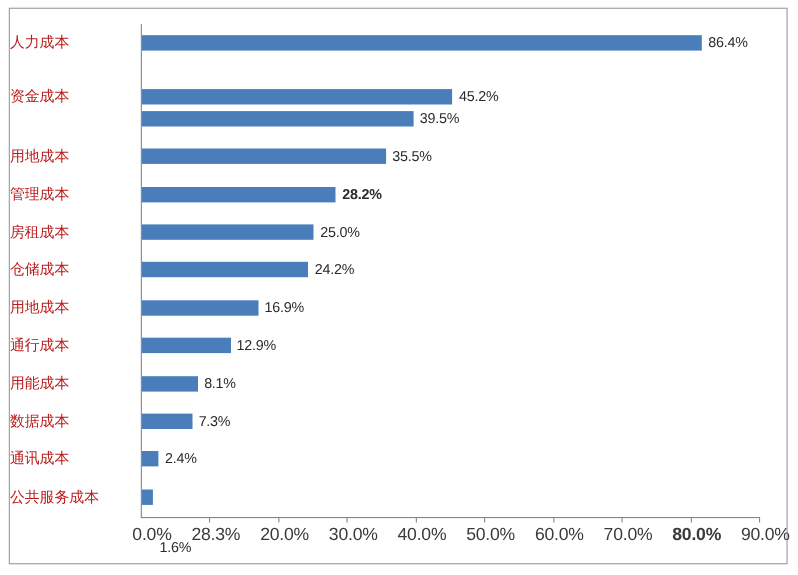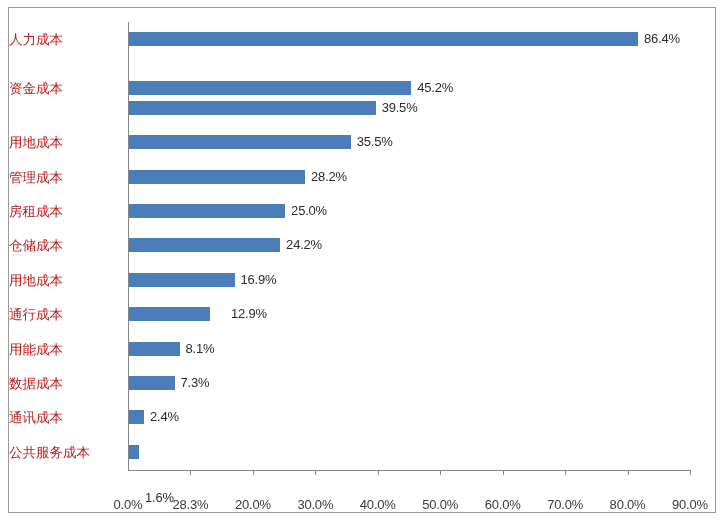--- a/index.html
+++ b/index.html
@@ -46,24 +46,24 @@
   .tick-mark {
     position: absolute;
     top: 463px;
     width: 1px;
     height: 4px;
     background: #868686;
   }
 
   .tick-label {
     position: absolute;
-    top: 489px;
-    font-size: 13px;
+    top: 470px;
+    font-size: 16px;
     color: #3a3a3a;
-    text-align: center;
+    text-align: right;
     width: 56px;
     white-space: nowrap;
     letter-spacing: -0.2px;
   }
 
   
   .row {
     position: absolute;
     left: 0;
     height: 34.4px;
@@ -125,41 +125,41 @@
         <div class="val-label" style="left: 372.656px;">39.5%</div>
       </div>
       <div class="row" style="top: 117.2px;">
         <div class="cat-label">用地成本</div>
         <div class="bar" style="width: 221.678px; background: rgb(74, 126, 187);"></div>
         <div class="val-label" style="left: 347.678px;">35.5%</div>
       </div>
       <div class="row" style="top: 151.6px;">
         <div class="cat-label">管理成本</div>
         <div class="bar" style="width: 176.093px; background: rgb(74, 126, 187);"></div>
-        <div class="val-label" style="left: 302.093px;">28.2%</div>
+        <div class="val-label" style="left: 302.093px; font-weight: bold;">28.2%</div>
       </div>
       <div class="row" style="top: 186px; text-decoration: underline;">
         <div class="cat-label">房租成本</div>
         <div class="bar" style="width: 156.111px; background: rgb(74, 126, 187);"></div>
         <div class="val-label" style="left: 282.111px;">25.0%</div>
       </div>
       <div class="row" style="top: 220.4px;">
         <div class="cat-label">仓储成本</div>
         <div class="bar" style="width: 151.116px; background: rgb(74, 126, 187);"></div>
         <div class="val-label" style="left: 277.116px;">24.2%</div>
       </div>
       <div class="row" style="top: 254.8px;">
         <div class="cat-label">用地成本</div>
         <div class="bar" style="width: 105.531px; background: rgb(74, 126, 187);"></div>
         <div class="val-label" style="left: 231.531px;">16.9%</div>
       </div>
       <div class="row" style="top: 289.2px;">
         <div class="cat-label">通行成本</div>
         <div class="bar" style="width: 80.5533px; background: rgb(74, 126, 187);"></div>
-        <div class="val-label" style="left: 222px; text-align: right;">12.9%</div>
+        <div class="val-label" style="left: 206px; text-align: right;">12.9%</div>
       </div>
       <div class="row" style="top: 323.6px;">
         <div class="cat-label">用能成本</div>
         <div class="bar" style="width: 50.58px; background: rgb(74, 126, 187);"></div>
         <div class="val-label" style="left: 176.58px;">8.1%</div>
       </div>
       <div class="row" style="top: 358px;">
         <div class="cat-label">数据成本</div>
         <div class="bar" style="width: 45.5844px; background: rgb(74, 126, 187);"></div>
         <div class="val-label" style="left: 171.584px;">7.3%</div>
@@ -185,18 +185,18 @@
       <div class="tick-label" style="left: 278.333px;">30.0%</div>
       <div class="tick-mark" style="left: 368.778px;"></div>
       <div class="tick-label" style="left: 340.778px;">40.0%</div>
       <div class="tick-mark" style="left: 431.222px;"></div>
       <div class="tick-label" style="left: 403.222px;">50.0%</div>
       <div class="tick-mark" style="left: 493.667px;"></div>
       <div class="tick-label" style="left: 465.667px;">60.0%</div>
       <div class="tick-mark" style="left: 556.111px;"></div>
       <div class="tick-label" style="left: 528.111px;">70.0%</div>
       <div class="tick-mark" style="left: 618.556px;"></div>
-      <div class="tick-label" style="left: 590.556px;">80.0%</div>
+      <div class="tick-label" style="left: 590.556px; font-weight: bold;">80.0%</div>
       <div class="tick-mark" style="left: 681px;"></div>
       <div class="tick-label" style="left: 653px;">90.0%</div>
     </div>
 
 </div>
 
 </body></html>

